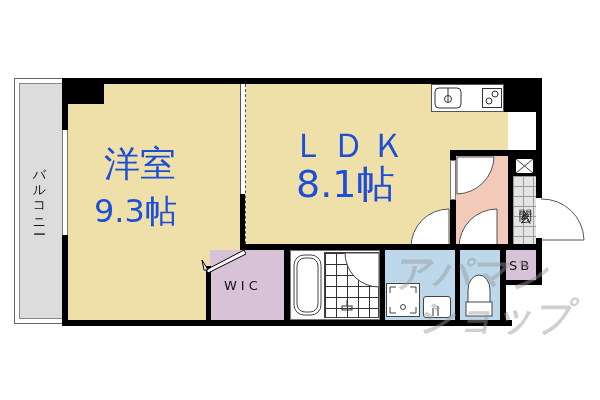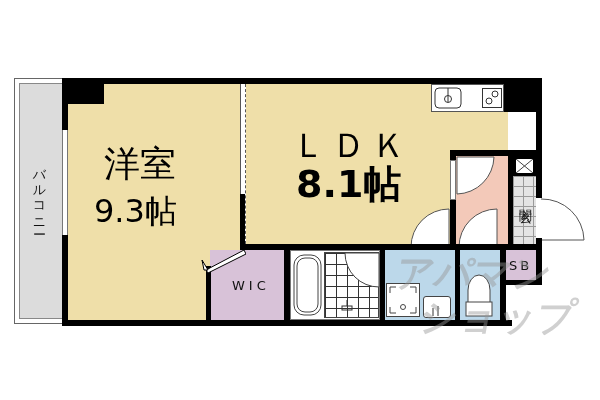--- a/index.html
+++ b/index.html
@@ -5,21 +5,21 @@
   html,body{margin:0;padding:0;background:#ffffff;}
   body{width:600px;height:400px;position:relative;overflow:hidden;font-family:"DejaVu Sans",sans-serif;}
   .abs{position:absolute;box-sizing:border-box;}
   .wall{background:#000;}
   .room-yellow{background:#efdfa9;}
   .room-purple{background:#d8c2d8;}
   .room-pink{background:#f3c9b9;}
   .room-blue{background:#bcd8ea;}
   .room-white{background:#fff;}
   .tile{background-color:#e4e4e4;background-image:linear-gradient(#9a9a9a 1px,transparent 1px),linear-gradient(90deg,#9a9a9a 1px,transparent 1px);background-size:10px 10px;}
-  .label-big{font-family:"DejaVu Sans",sans-serif;color:#000000;line-height:1;white-space:nowrap;}
+  .label-big{font-family:"DejaVu Sans",sans-serif;color:#1d4ed8;line-height:1;white-space:nowrap;}
   .label-small{font-family:"DejaVu Sans",sans-serif;color:#111;letter-spacing:4px;font-size:13px;}
   .vert{writing-mode:vertical-rl;text-orientation:upright;}
   .watermark{color:rgba(150,150,150,0.45);font-weight:bold;font-family:"DejaVu Sans",sans-serif;}
 </style>
 </head>
 <body>
 
 <div class="abs" style="left:14px;top:78px;width:50px;height:246px;border:1px solid #666;background:#fff;"></div>
 <div class="abs" style="left:19px;top:83px;width:44px;height:236px;background:#dcdcdc;border:1px solid #888;"></div>
 <div class="abs vert label-small" style="left:30px;top:160px;font-size:13px;letter-spacing:2px;">バルコニー</div>
@@ -40,26 +40,26 @@
 <div class="abs wall" style="left:240px;top:194px;width:5px;height:56px;"></div>
 
 <div class="abs room-purple" style="left:210px;top:250px;width:74px;height:70px;"></div>
 <div class="abs wall" style="left:240px;top:244px;width:50px;height:6px;"></div>
 <div class="abs wall" style="left:284px;top:244px;width:6px;height:80px;"></div>
 <div class="abs wall" style="left:206px;top:266px;width:5px;height:56px;"></div>
 <svg class="abs" style="left:200px;top:244px;" width="46" height="30">
   <polygon points="6,26 44,6 46,10 8,29" fill="#fff" stroke="#000" stroke-width="1"></polygon>
   <polygon points="2,16 8,26 4,26" fill="#fff" stroke="#000" stroke-width="1"></polygon>
 </svg>
-<div class="abs label-small" style="left:232px;top:278px;">WIC</div>
+<div class="abs label-small" style="left:224px;top:278px;">WIC</div>
 
 <div class="abs room-yellow" style="left:246px;top:84px;width:262px;height:160px;"></div>
 <div class="abs wall" style="left:504px;top:78px;width:38px;height:34px;"></div>
 <div class="abs label-big" style="left:292px;top:128px;font-size:34px;letter-spacing:6px;">ＬＤＫ</div>
-<div class="abs label-big" style="left:296px;top:165px;font-size:38px;font-weight:bold;">8.1帖</div>
+<div class="abs label-big" style="left:296px;top:165px;font-size:38px;">8.1帖</div>
 
 <div class="abs" style="left:431px;top:84px;width:73px;height:28px;background:#fff;border:1px solid #555;"></div>
 <svg class="abs" style="left:434px;top:87px;" width="28" height="22">
   <rect x="1" y="1" width="26" height="20" rx="4" fill="none" stroke="#333"></rect>
   <circle cx="14" cy="12" r="3.5" fill="none" stroke="#333"></circle>
   <line x1="14" y1="1" x2="14" y2="15" stroke="#333"></line>
 </svg>
 <svg class="abs" style="left:482px;top:88px;" width="20" height="20">
   <rect x="0.5" y="0.5" width="19" height="19" fill="none" stroke="#333"></rect>
   <circle cx="7" cy="13" r="3" fill="none" stroke="#333"></circle>

